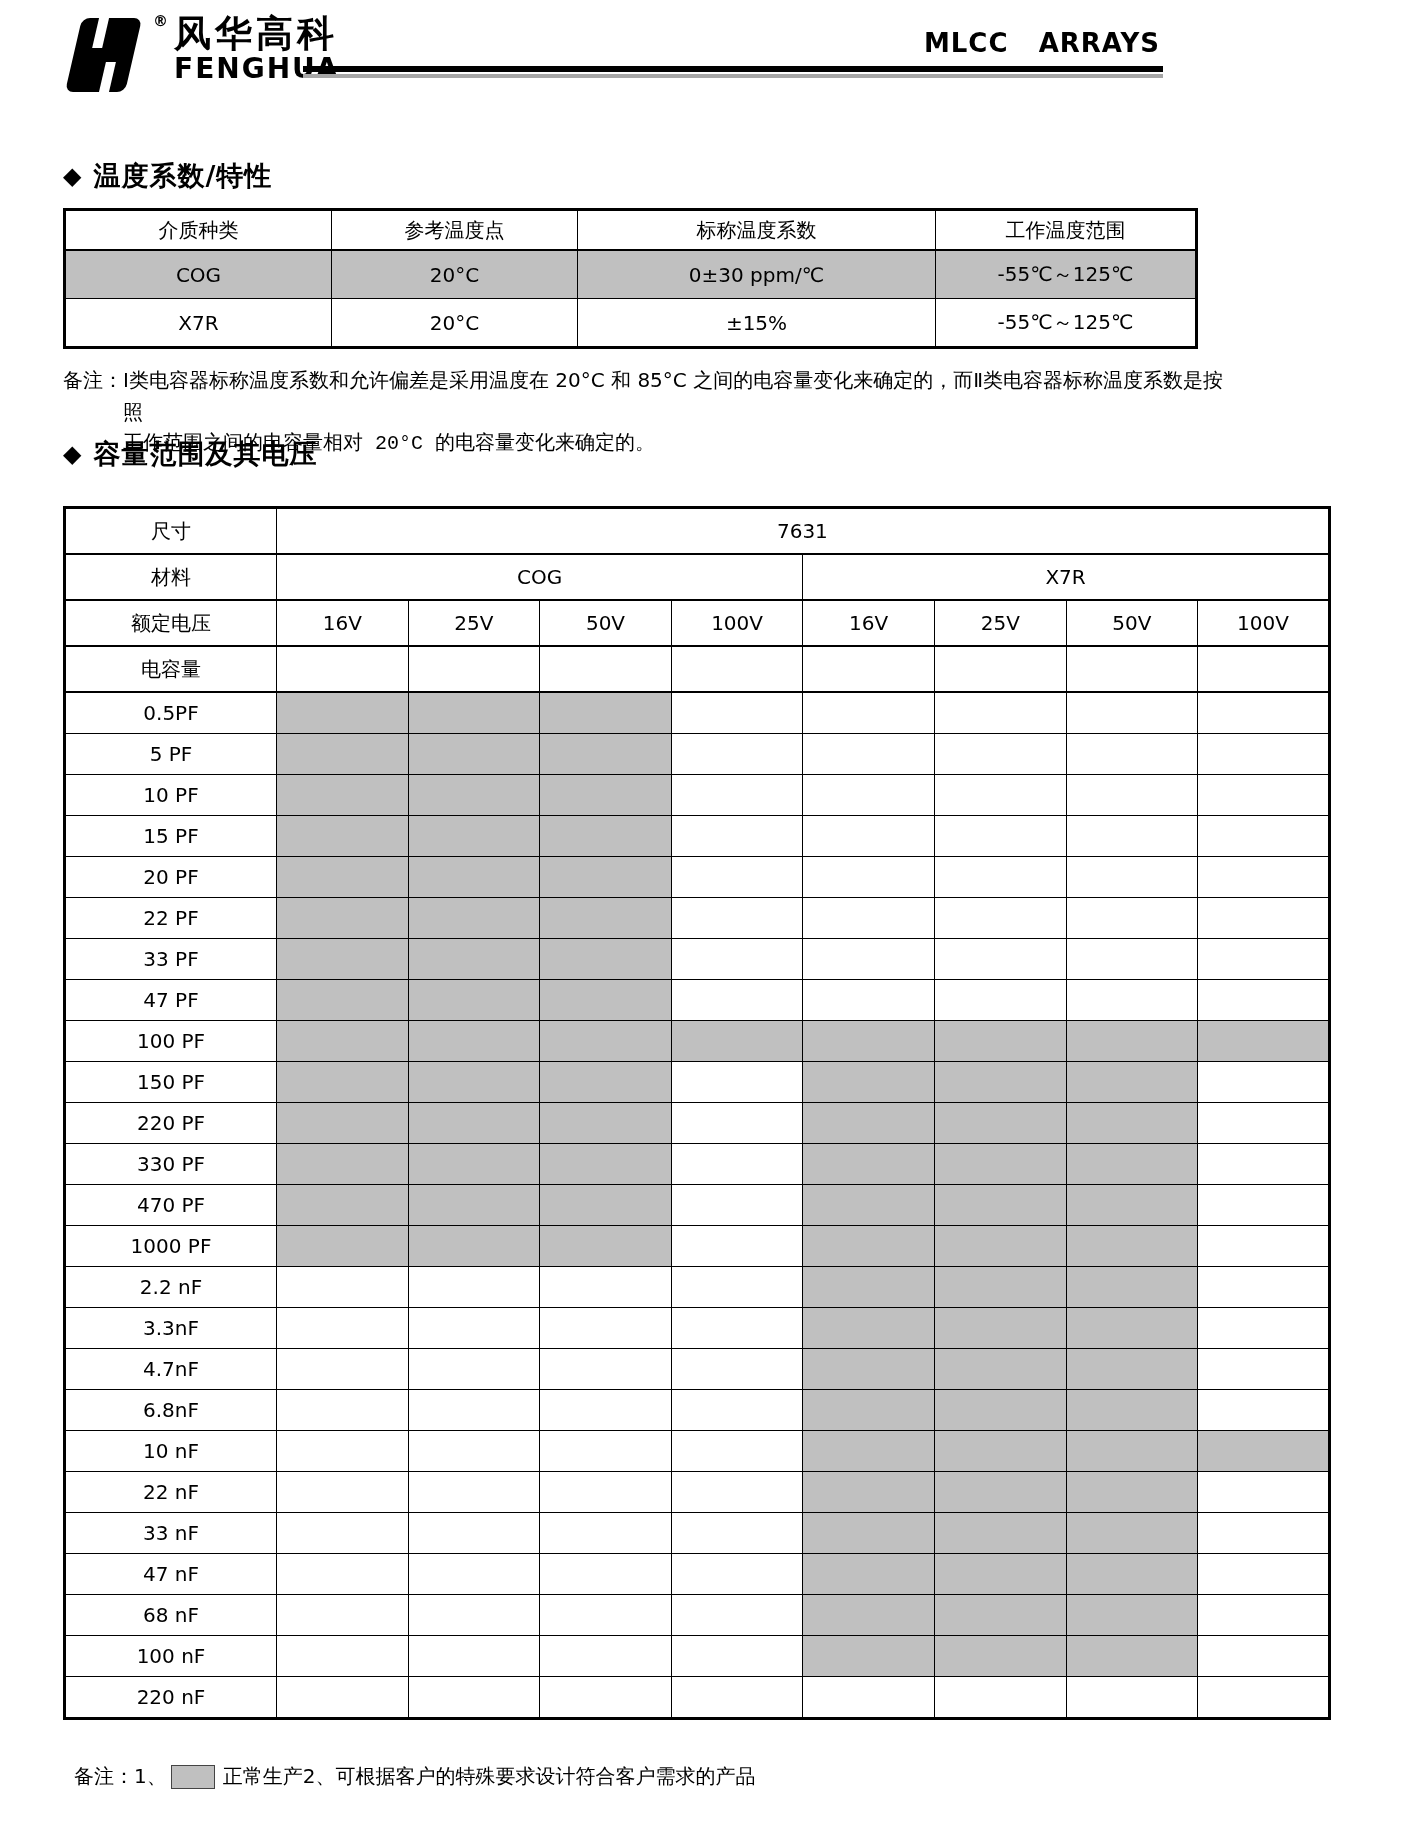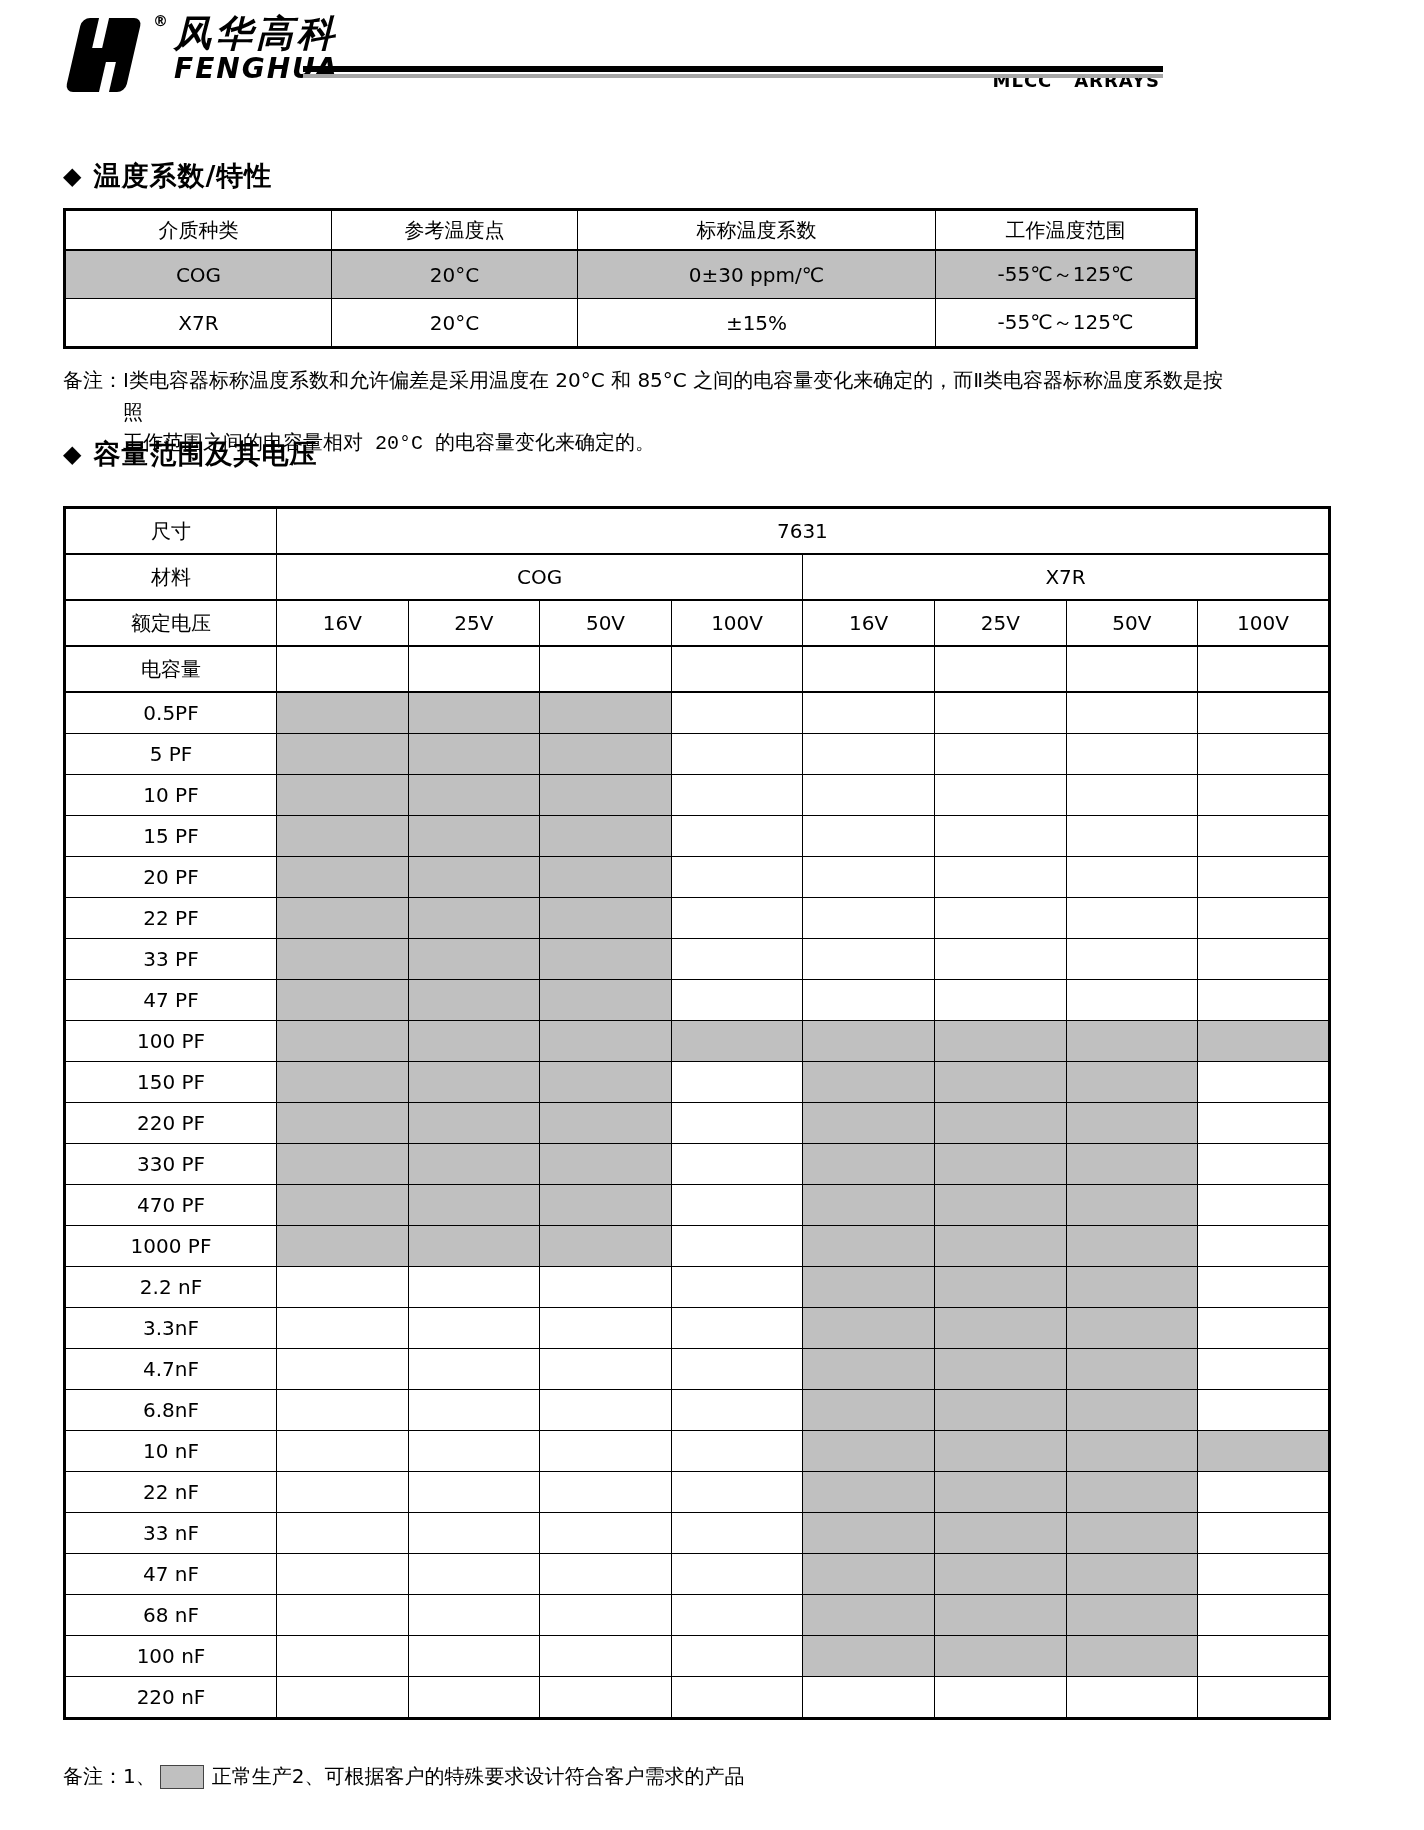--- a/index.html
+++ b/index.html
@@ -5,24 +5,24 @@
   :root{ --shade:#c0c0c0; }
   html,body{ margin:0; padding:0; background:#ffffff; }
   body{ width:1424px; height:1830px; font-family:"DejaVu Sans","Liberation Sans",sans-serif; color:#000; }
   .page{ position:relative; width:1424px; height:1830px; overflow:hidden; background:#fff; }
 
   
   .hdr{ position:absolute; left:63px; top:14px; width:1265px; height:90px; }
   .brand{ position:absolute; left:0; top:0; display:flex; align-items:flex-start; }
   .logo-svg{ display:block; }
   .reg{ font-size:15px; font-weight:bold; margin:0 2px 0 2px; line-height:1; }
-  .brand-text{ margin-left:4px;font-style:italic; }
+  .brand-text{ margin-left:4px; }
   .brand-cn{ font-size:37px; font-weight:bold; letter-spacing:4px; line-height:1.1; }
   .brand-en{ font-size:28px; font-weight:bold; letter-spacing:2px; line-height:1; margin-top:0px; }
-  .doc-title{ position:absolute; right:168px; top:14px; font-size:18px; font-weight:bold; white-space:pre; letter-spacing:1px;margin-top:42px; }
+  .doc-title{ position:absolute; right:168px; top:14px; font-size:26px; font-weight:bold; white-space:pre; letter-spacing:1px; }
   .hdr-rule{ position:absolute; left:240px; right:165px; top:52px; }
   .rule-black{ height:6px; background:#000; }
   .rule-gray{ height:4px; background:#a6a6a6; margin-top:2px; }
 
   
   .sec-title{ position:absolute; left:63px; display:flex; align-items:center; gap:12px; }
   .sec-title .bullet{ font-size:24px; line-height:1; }
   .sec-title .txt{ font-size:27px; font-weight:bold; letter-spacing:1px; }
   #sec1-title{ top:158px; }
   #sec2-title{ top:436px; }
@@ -49,21 +49,21 @@
   
   #table2{ position:absolute; left:63px; top:506px; width:1265px; border:3px solid #000; }
   #table2 col.lab{ width:212px; }
   #table2 col.dc { width:131.6px; }
   #table2 tr.hrow td{ height:44px; border-bottom:2px solid #000; }
   #table2 tr.crow td{ height:44px; border-bottom:2px solid #000; }
   #table2 tr.drow td{ height:40px; }
   .cap-label{ white-space:nowrap; }
 
   
-  .legend{ position:absolute; left:63px; top:1763px; display:flex; align-items:center; font-size:20px; }
+  .legend{ position:absolute; left:74px; top:1763px; display:flex; align-items:center; font-size:20px; }
   .legend .swatch{ display:inline-block; width:42px; height:22px; background:var(--shade);
                    border:1px solid #444; margin:0 8px 0 4px; }
   .legend .item2{ }
 </style>
 </head>
 <body>
 
 <div class="page">
 
   <div class="hdr">

